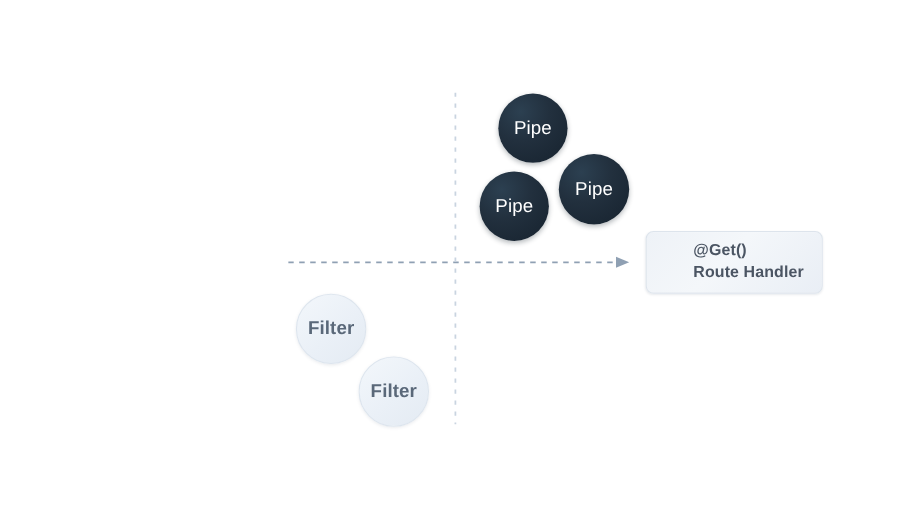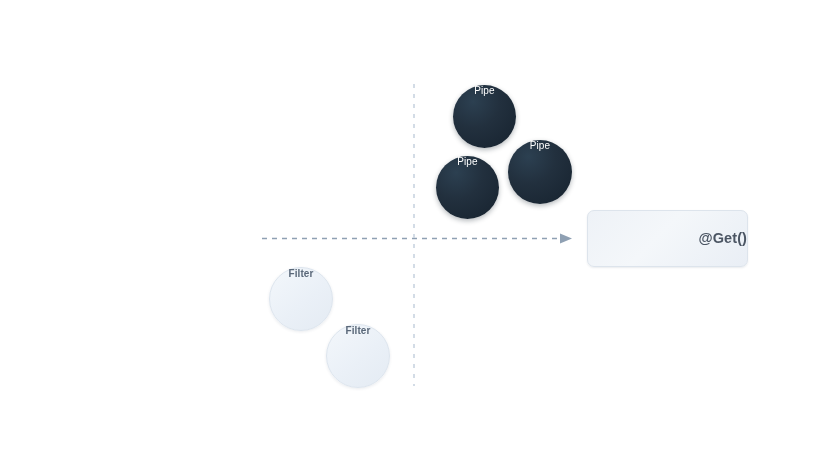--- a/index.html
+++ b/index.html
@@ -32,44 +32,44 @@
     top: 210px;
     width: 161px;
     height: 57px;
     justify-content: center;
   }
   #route-handler-box {
     left: 587px;
     top: 210px;
     width: 161px;
     height: 57px;
-    justify-content: flex-end;
+    justify-content: center;
     padding-left: 26px;
   }
   .box-label {
     font-size: 14.5px;
     color: #4b5563;
     letter-spacing: 0.1px;
     line-height: 1.35;
     white-space: nowrap;
   }
   .box-label.strong {
     font-weight: bold;
     color: #4b5563;
   }
 
   
   .circle {
     position: absolute;
     box-sizing: border-box;
     border-radius: 50%;
     display: flex;
-    align-items: flex-start;
+    align-items: center;
     justify-content: center;
-    font-size: 10px;
+    font-size: 17px;
     letter-spacing: 0.1px;
   }
   .circle.pipe {
     background: radial-gradient(circle at 32% 26%, #2c4051 0%, #22303e 42%, #16222e 100%);
     color: #ffffff;
     box-shadow: 0 2px 5px rgba(14, 26, 38, 0.30);
   }
   .circle.filter {
     background: linear-gradient(140deg, #f3f7fb 0%, #eaf0f7 55%, #e4ebf3 100%);
     border: 1px solid #dde5ee;
@@ -112,20 +112,21 @@
   </svg>
 
   <svg id="divider-line" viewBox="0 0 6 302" xmlns="http://www.w3.org/2000/svg">
     <line x1="3" y1="0" x2="3" y2="302" stroke="#c9d4e0" stroke-width="1.6" stroke-dasharray="4 6" stroke-linecap="butt"></line>
   </svg>
 
 
   <div id="route-handler-box" class="node-box">
     <div>
       <div class="box-label strong">@Get()</div>
+      <div class="box-label strong">Route Handler</div>
     </div>
   </div>
 
   <div id="pipe-1" class="circle pipe">
     <span>Pipe</span>
   </div>
   <div id="pipe-2" class="circle pipe">
     <span>Pipe</span>
   </div>
   <div id="pipe-3" class="circle pipe">

